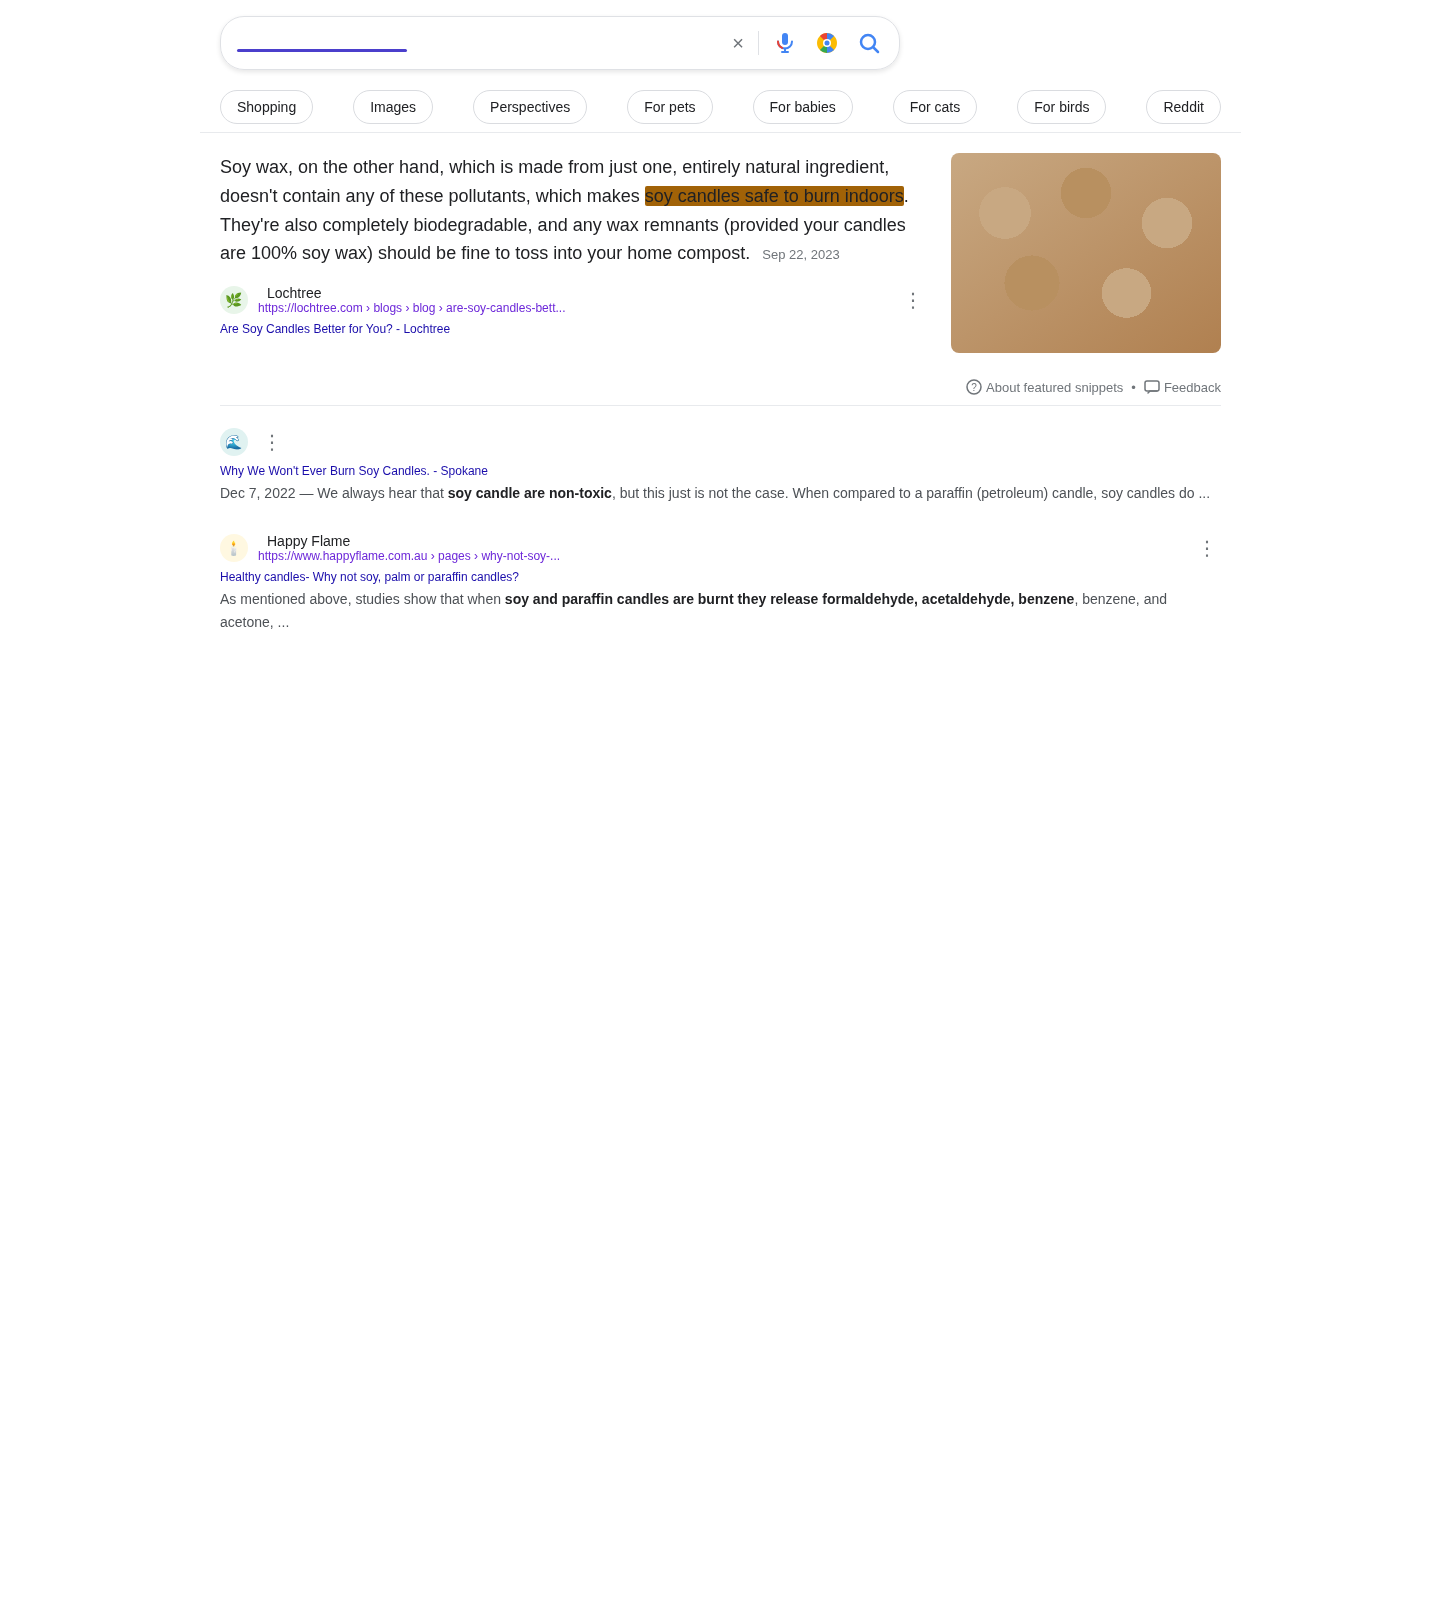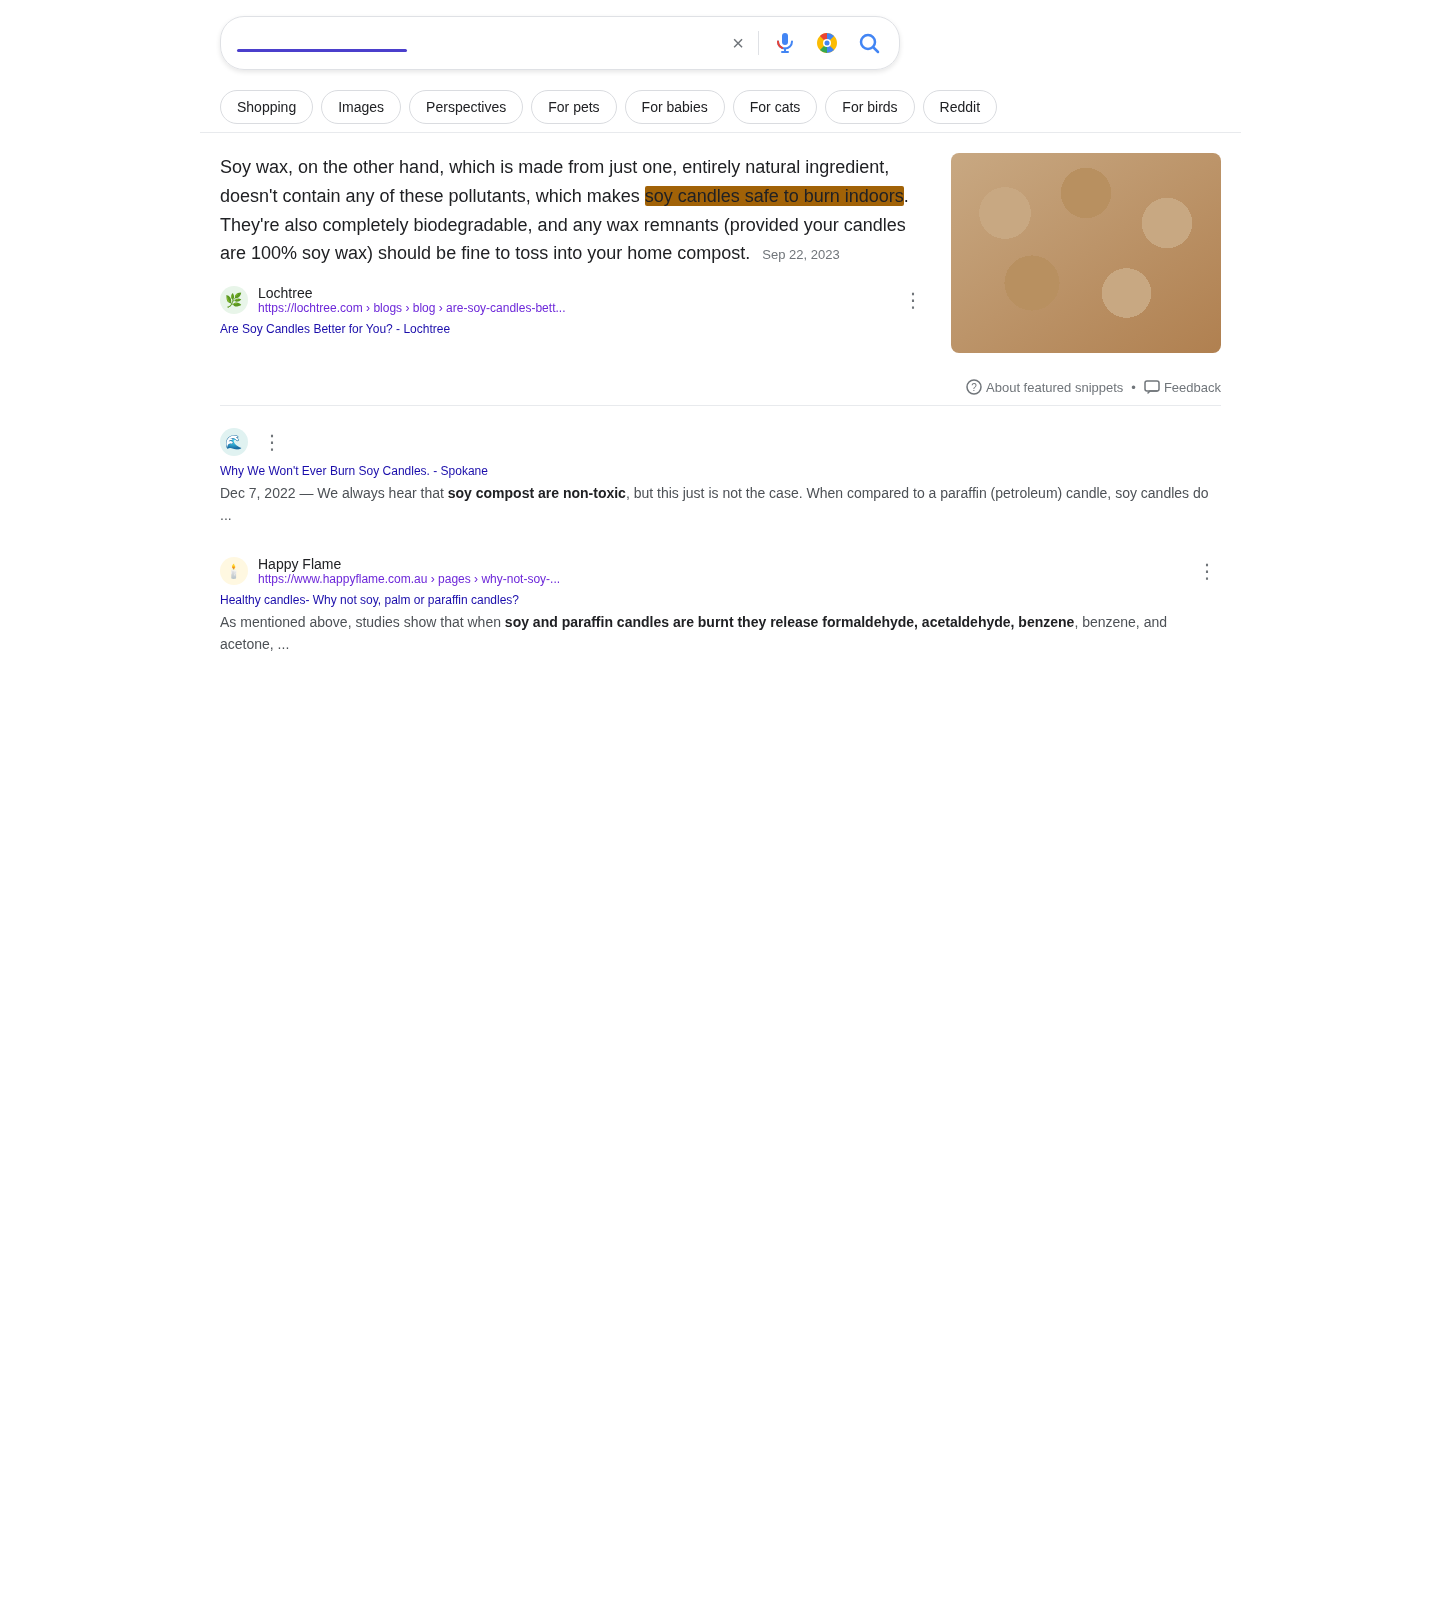--- a/index.html
+++ b/index.html
@@ -66,20 +66,21 @@
 
     
     .tabs-container {
       display: flex;
       align-items: center;
       gap: 8px;
       padding: 8px 20px 8px 20px;
       border-bottom: 1px solid #e8eaed;
       overflow-x: auto;
       scrollbar-width: none;
+      justify-content: space-between;
     }
     .tabs-container::-webkit-scrollbar { display: none; }
     .tab-pill {
       display: flex;
       align-items: center;
       border: 1px solid #dadce0;
       border-radius: 20px;
       padding: 8px 16px;
       font-size: 14px;
       color: #202124;
@@ -154,20 +155,21 @@
       justify-content: center;
       font-size: 14px;
     }
     .source-info {
       flex: 1;
     }
     .source-name {
       font-size: 14px;
       color: #202124;
       font-weight: 500;
+      margin-left: 9px;
     }
     .source-url {
       font-size: 12px;
       color: #6d28d9;
     }
     .more-options {
       color: #70757a;
       font-size: 20px;
       cursor: pointer;
       padding: 4px;
@@ -350,21 +352,21 @@
     </a>
   </div>
 
   <div id="results-container">
       <div class="result-item">
         <div class="source-row">
           <div class="source-favicon" style="background: rgb(224, 242, 241);">🌊</div>
           <button class="more-options">⋮</button>
         </div>
         <a href="#" class="result-link">Why We Won't Ever Burn Soy Candles. - Spokane</a>
-        <p class="result-description">Dec 7, 2022 — We always hear that <strong>soy compost are non-toxic</strong>, but this just is not the case. When compared to a paraffin (petroleum) candle, soy candles do ...</p>
+        <p class="result-description">Dec 7, 2022 — We always hear that <strong>soy candle are non-toxic</strong>, but this just is not the case. When compared to a paraffin (petroleum) candle, soy candles do ...</p>
       </div>
       <div class="result-item">
         <div class="source-row">
           <div class="source-favicon" style="background: rgb(255, 248, 225);">🕯️</div>
           <div class="source-info">
             <div class="source-name">Happy Flame</div>
             <div class="source-url">https://www.happyflame.com.au › pages › why-not-soy-...</div>
           </div>
           <button class="more-options">⋮</button>
         </div>

